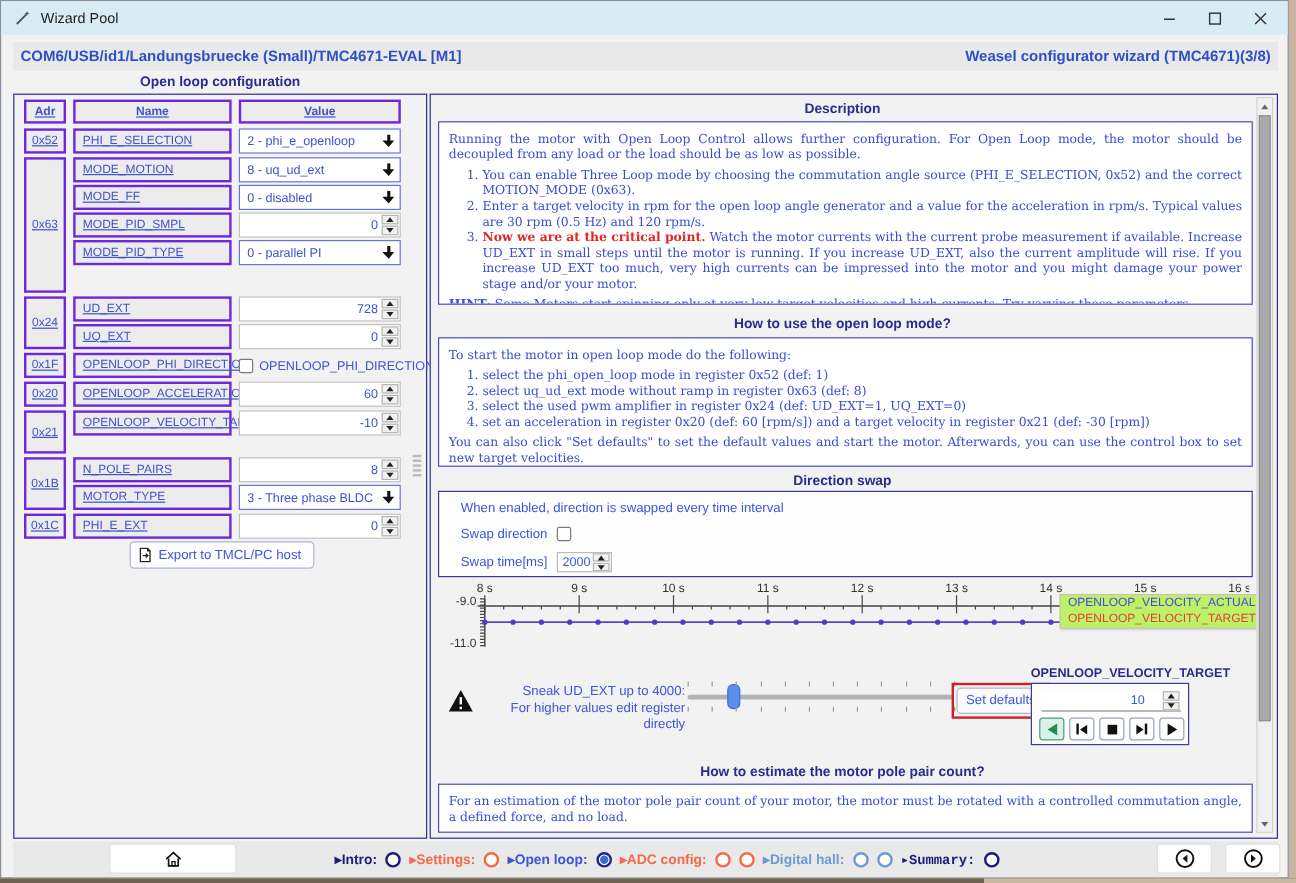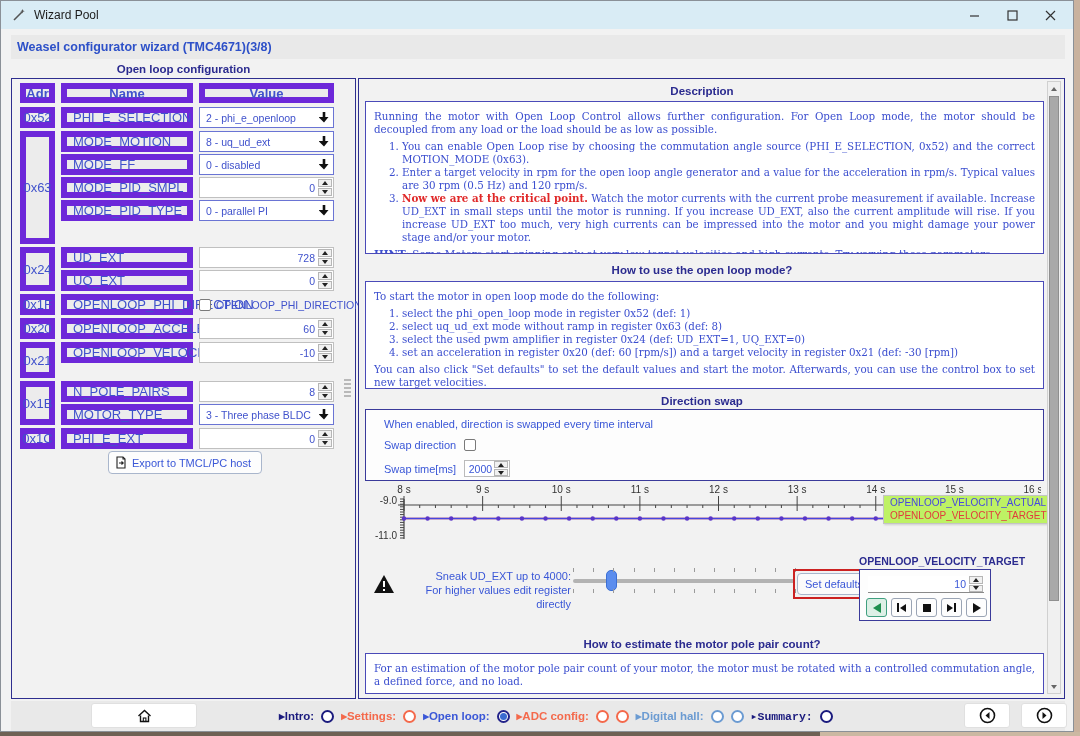--- a/index.html
+++ b/index.html
@@ -21,22 +21,22 @@
             display:flex; align-items:center; justify-content:space-between; padding:0 6px; }
   .header .htext { font-size:12.5px; font-weight:bold; color:#2d50c8; }
 
   
   .paneltitle { position:absolute; text-align:center; font-size:11.5px; font-weight:bold; color:#2b2b8f; }
   .panelbody { position:absolute; border:1px solid #2e2e8f; background:#f2f2f2; }
 
   
   .tablewrap { position:absolute; left:8px; top:4px; width:328px; }
   .thead { display:flex; gap:6px; margin-bottom:4px; }
-  .cell { border:6px solid #6d28d9; background:#ececec; color:#4052cc; font-size:13px;
-          display:flex; align-items:center; }
+  .cell { border:2px solid #6d28d9; background:#ececec; color:#4052cc; font-size:10px;
+          display:flex; align-items:center;text-decoration:underline; }
   .hcell { justify-content:center; font-weight:bold; height:20px; }
   .w-adr{ width:35px; } .w-name{ width:132px; } .w-val{ width:135px; }
   .rowgroup { display:flex; gap:6px; margin-bottom:3px; }
   .adrcell { justify-content:center; }
   .items { display:flex; flex-direction:column; gap:2px; }
   .itemrow { display:flex; gap:6px; height:21px; }
   .namecell { padding-left:6px; height:21px; }
   .val { width:135px; height:21px; position:relative; }
   .dropdown { width:100%; height:100%; border:1px solid #6a74d4; background:#fff; color:#4052cc;
               font-size:10.5px; display:flex; align-items:center; padding:0 4px 0 6px; }
@@ -89,21 +89,21 @@
                     border:1px solid #3c6fd4; border-radius:5px; }
   .slider .tick { position:absolute; width:1px; height:4px; background:#9a9a9a; }
   .setdefwrap { position:absolute; left:434px; top:89px; border:2px solid #cc2222; padding:2px; }
   .setdefbtn { height:22px; padding:0 7px; background:#fbfbfb; border:1px solid #a9b6cc; border-radius:4px;
                color:#3a57d7; font-size:11px; display:flex; align-items:center; }
   .ctrllabel { position:absolute; left:500px; top:72px; width:132px; text-align:center;
                color:#2b2b8f; font-size:10.5px; font-weight:bold; white-space:nowrap; }
   .ctrlbox { position:absolute; left:500px; top:86px; width:132px; height:52px; background:#fdfdfd; border:1px solid #3a3a9a; }
   .ctrlspin { position:absolute; left:8px; top:6px; width:116px; height:17px; background:#fff;
               border-bottom:1px solid #8a8a8a; display:flex; align-items:center; }
-  .ctrlspin .sval { flex:1; text-align:right; color:#3a57d7; font-size:10.5px; padding-right:3px; }
+  .ctrlspin .sval { flex:1; text-align:right; color:#3a57d7; font-size:10.5px; padding-right:15px; }
   .pbrow { position:absolute; left:6px; top:28px; display:flex; gap:4px; }
   .pbtn { width:21px; height:19px; background:#fdfdfd; border:1px solid #9aa4b4; border-radius:3px;
           display:flex; align-items:center; justify-content:center; gap:1px; }
   .pbtn.green { background:#ddf0e6; border-color:#3f9f7f; }
   .pl { width:0; height:0; border-top:5px solid transparent; border-bottom:5px solid transparent; border-right:8px solid #1f8f4f; }
   .pr { width:0; height:0; border-top:5px solid transparent; border-bottom:5px solid transparent; border-left:8px solid #111; }
   .prs { width:0; height:0; border-top:4px solid transparent; border-bottom:4px solid transparent; border-left:6px solid #111; }
   .pls { width:0; height:0; border-top:4px solid transparent; border-bottom:4px solid transparent; border-right:6px solid #111; }
   .bar { width:2px; height:9px; background:#111; }
   .sq { width:8px; height:8px; background:#111; }
@@ -151,20 +151,21 @@
         </div>
       <div class="winbtn">
         <svg width="11" height="11" viewBox="0 0 11 11">
             <path d="M1 1l9 9M10 1l-9 9" stroke="#333" stroke-width="1.2"></path>
           </svg>
         </div>
     </div>
   </div>
 
   <div class="header">
+    <span class="htext">COM6/USB/id1/Landungsbruecke (Small)/TMC4671-EVAL [M1]</span>
     <span class="htext">Weasel configurator wizard (TMC4671)(3/8)</span>
   </div>
 
   <div class="paneltitle" style="left:10px; top:62px; width:345px;">Open loop configuration</div>
   <div class="panelbody" style="left:10px; top:77px; width:345px; height:621px;">
     <div class="tablewrap">
       <div class="thead">
         <div class="cell hcell w-adr">Adr</div>
         <div class="cell hcell w-name">Name</div>
         <div class="cell hcell w-val">Value</div>
@@ -404,21 +405,21 @@
         <i></i>
       </div>
   </div>
 
   <div class="panelbody" style="left:357px; top:77px; width:707px; height:621px;">
 
     <div class="secheader" style="top:6px; width:686px;">Description</div>
     <div class="docbox" style="left:6px; top:22px; width:679px; height:153px;">
         <p class="doc-p">Running the motor with Open Loop Control allows further configuration. For Open Loop mode, the motor should be decoupled from any load or the load should be as low as possible.</p>
         <ol class="doc-ol">
-          <li><span>You can enable Open Loop rise by choosing the commutation angle source (PHI_E_SELECTION, 0x52) and the correct MOTION_MODE (0x63).</span></li>
+          <li><span>You can enable Three Loop mode by choosing the commutation angle source (PHI_E_SELECTION, 0x52) and the correct MOTION_MODE (0x63).</span></li>
           <li><span>Enter a target velocity in rpm for the open loop angle generator and a value for the acceleration in rpm/s. Typical values are 30 rpm (0.5 Hz) and 120 rpm/s.</span></li>
           <li><span class="seg-red">Now we are at the critical point.</span><span> Watch the motor currents with the current probe measurement if available. Increase UD_EXT in small steps until the motor is running. If you increase UD_EXT, also the current amplitude will rise. If you increase UD_EXT too much, very high currents can be impressed into the motor and you might damage your power stage and/or your motor.</span></li>
         </ol>
         <p class="doc-p"><span class="seg-bold">HINT</span><span>: Some Motors start spinning only at very low target velocities and high currents. Try varying these parameters.</span></p>
       </div>
 
     <div class="secheader" style="top:185px; width:686px;">How to use the open loop mode?</div>
     <div class="docbox" style="left:6px; top:202px; width:679px; height:108px;">
         <p class="doc-p">To start the motor in open loop mode do the following:</p>
         <ol class="doc-ol">

